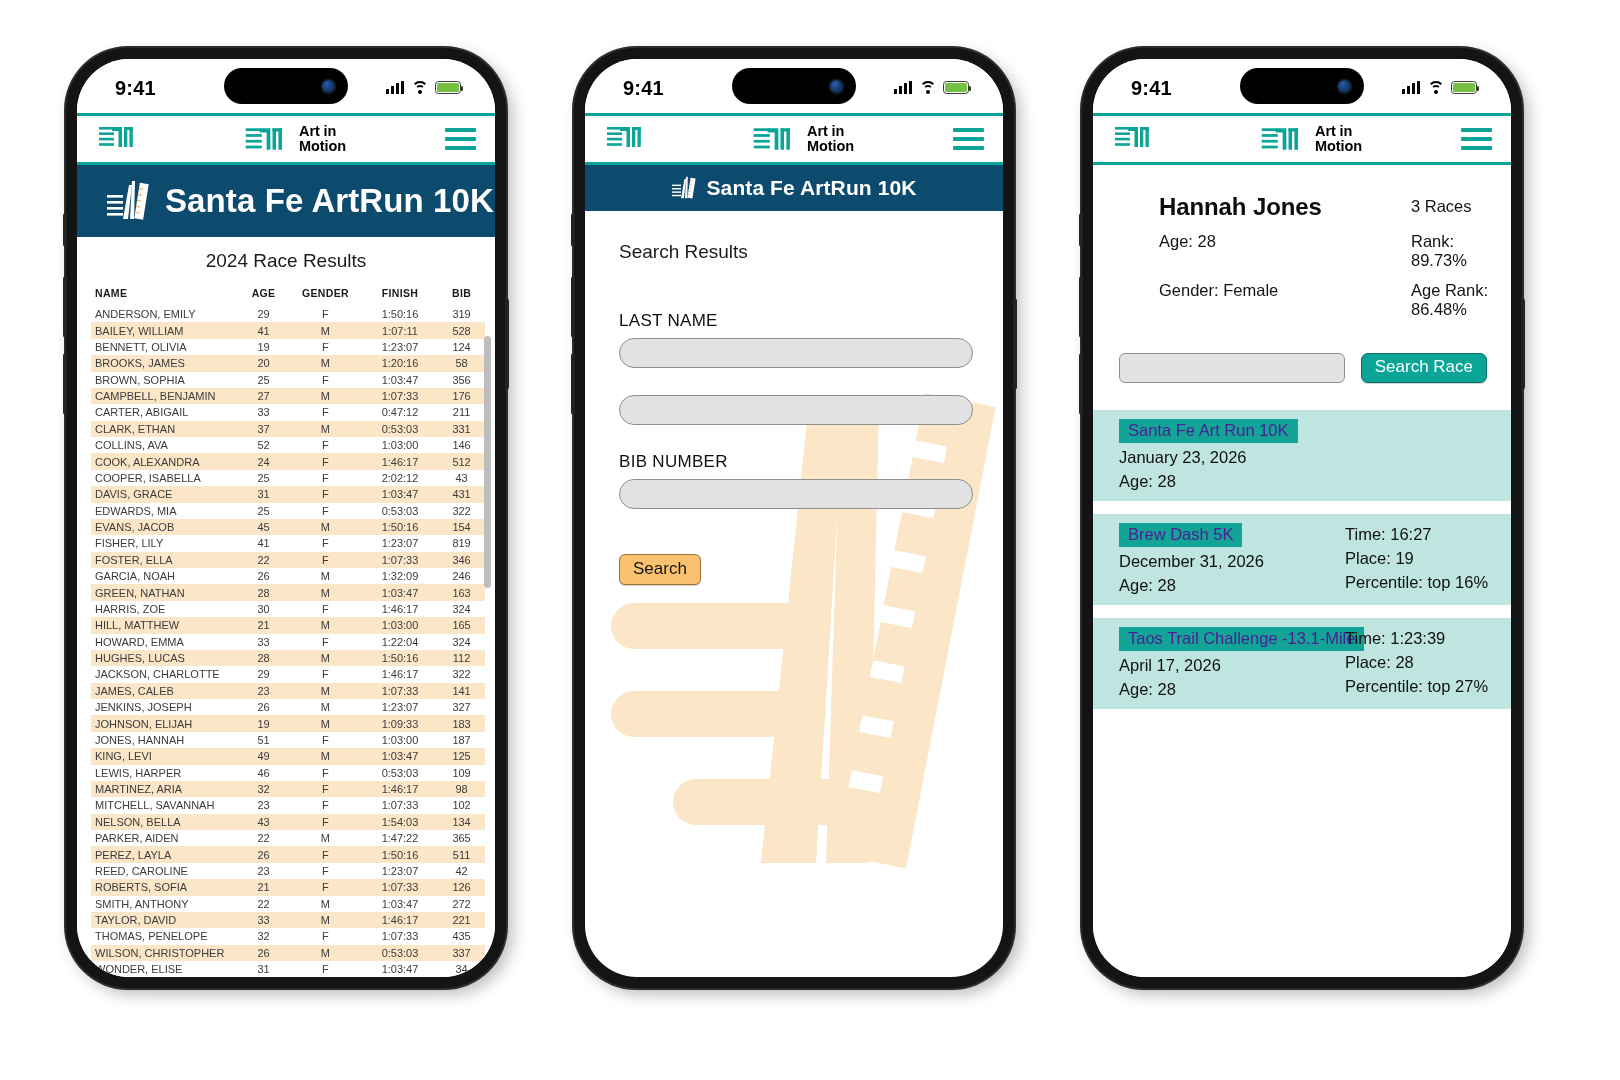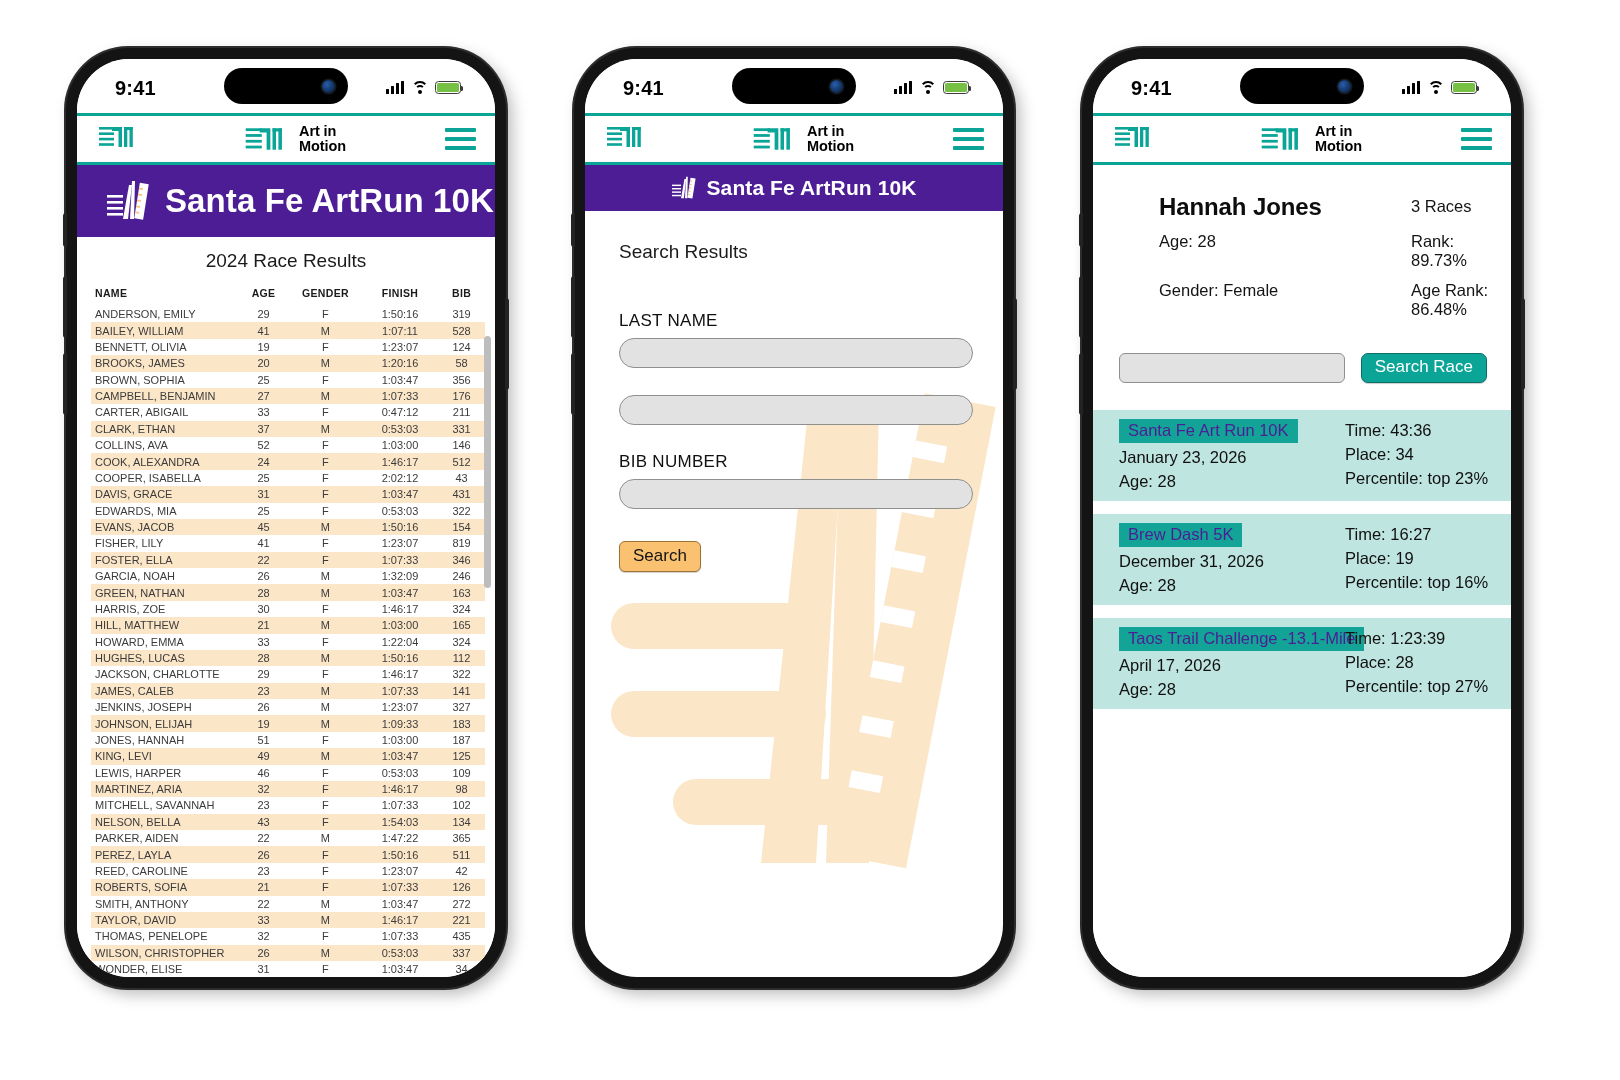--- a/index.html
+++ b/index.html
@@ -148,21 +148,21 @@
     font-size: 14.5px;
     font-weight: bold;
     color: #000000;
     letter-spacing: -.1px;
   }
   .hamburger { display: flex; flex-direction: column; gap: 5px; cursor: pointer; }
   .hamburger i { display: block; width: 31px; height: 4px; background: #0ba598; border-radius: 1px; }
 
   
   .banner {
-    background: #4c1d95;
+    background: #0c4a6e;
     display: flex;
     align-items: center;
     gap: 12px;
     color: #fff;
   }
   .banner.big { height: 72px; padding: 0 0 0 30px; }
   .banner.small { height: 46px; justify-content: center; gap: 9px; }
   .banner-title { font-size: 33px; font-weight: 600; letter-spacing: .1px; }
   .banner.small .banner-title { font-size: 21px; font-weight: 600; }
 
@@ -231,21 +231,21 @@
   .search-btn {
     background: #f9c170;
     border: 1px solid #9a7233;
     border-radius: 6px;
     font-size: 17px;
     color: #141414;
     padding: 4px 13px 5px;
     cursor: pointer;
     font-family: "Liberation Sans", sans-serif;
     box-shadow: 0 1px 1px rgba(0,0,0,.18);
-    margin-top: 5px;
+    margin-top: 18px;
   }
 
   
   .profile-page { height: calc(100% - 54px - 52px); overflow: hidden; background: #fff; }
   .profile-head { padding: 28px 22px 0 26px; }
   .prow { display: flex; margin-left: 40px; }
   .prow .left  { width: 252px; }
   .prow .right { flex: 1; }
   .pname { font-size: 24px; font-weight: bold; color: #0d0d0d; letter-spacing: -.1px; }
   .pmeta { font-size: 16.5px; color: #141414; margin-top: 11px; }
@@ -937,25 +937,20 @@
         </div>
 
         <div class="searchrow">
           <input class="race-input" type="text" placeholder="" style="">
           <button class="search-race-btn">Search Race</button>
         </div>
 
         <div class="race-list" id="race-list">
             <div class="race-card">
               <div class="cleft"><div class="race-name-chip">Santa Fe Art Run 10K</div><div class="race-line">January 23, 2026</div><div class="race-line">Age: 28</div></div>
-              <div class="cright">
-                <div class="race-line">Time: 43:36</div>
-                <div class="race-line">Place: 34</div>
-                <div class="race-line">Percentile: top 23%</div>
-              </div>
             </div>
             <div class="race-card">
               <div class="cleft"><div class="race-name-chip">Brew Dash 5K</div><div class="race-line">December 31, 2026</div><div class="race-line">Age: 28</div></div>
               <div class="cright">
                 <div class="race-line">Time: 16:27</div>
                 <div class="race-line">Place: 19</div>
                 <div class="race-line">Percentile: top 16%</div>
               </div>
             </div>
             <div class="race-card">

